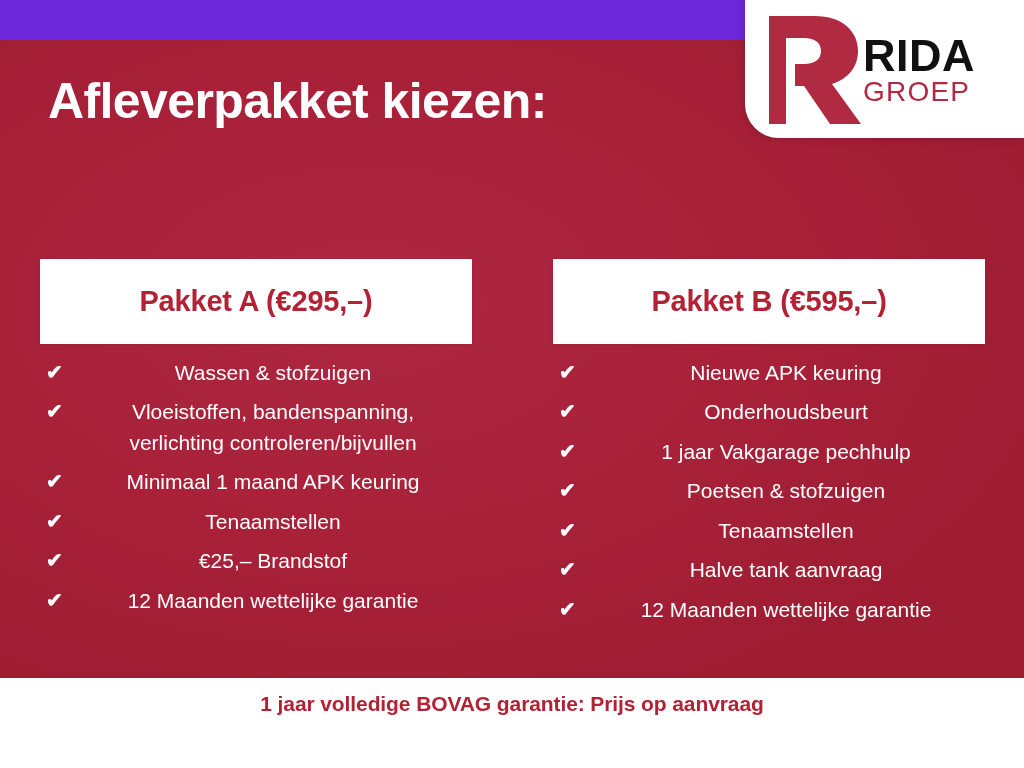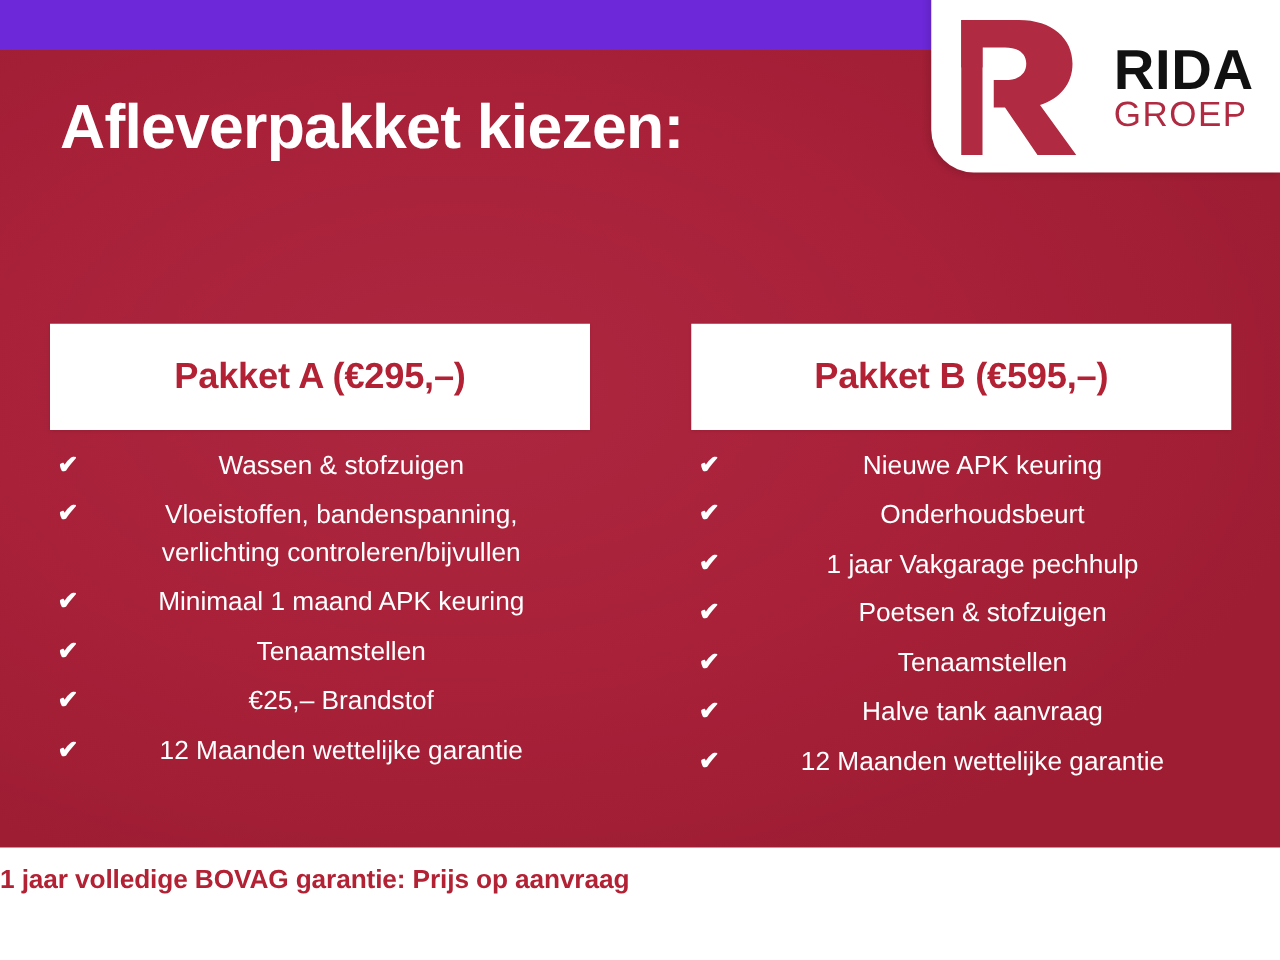--- a/index.html
+++ b/index.html
@@ -69,21 +69,21 @@
   .logo-mark {
     width: 104px;
     height: 112px;
     flex: 0 0 104px;
     display: block;
   }
   .logo-words {
     display: flex;
     flex-direction: column;
     justify-content: center;
-    margin-left: 28px;
+    margin-left: 0;
     line-height: 0.94;
   }
   .logo-rida {
     color: #111111;
     font-size: 45px;
     font-weight: bold;
     letter-spacing: 0.5px;
   }
   .logo-groep {
     color: #b02a41;
@@ -149,20 +149,21 @@
   
   .footer {
     position: absolute;
     left: 0;
     top: 678px;
     width: 1024px;
     height: 90px;
     background: #ffffff;
     display: flex;
     align-items: flex-start;
+    justify-content: center;
   }
   .footer-text {
     margin-top: 14px;
     color: #b22234;
     font-size: 21px;
     font-weight: bold;
     letter-spacing: -0.1px;
     white-space: nowrap;
   }
 </style>

